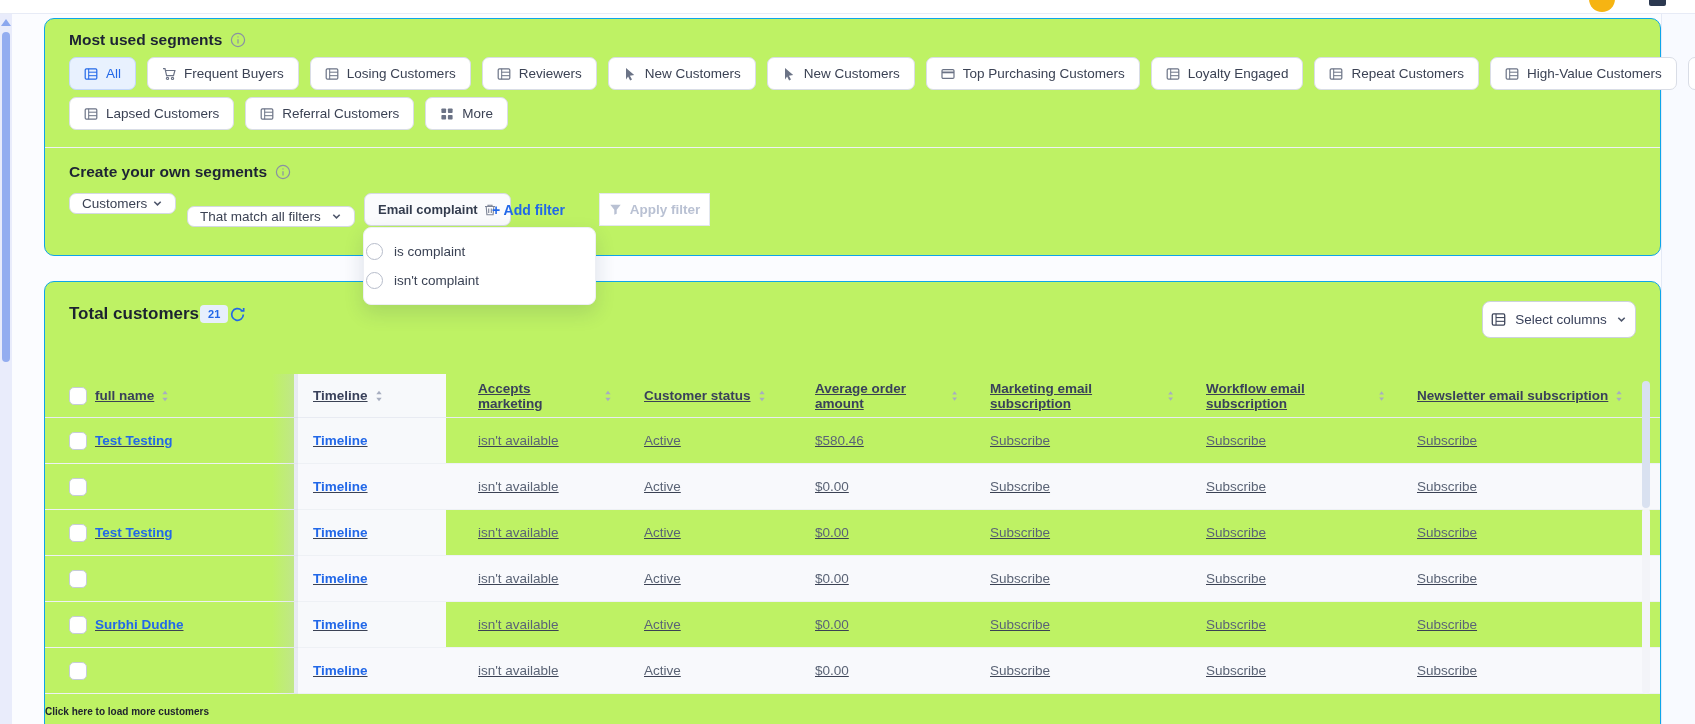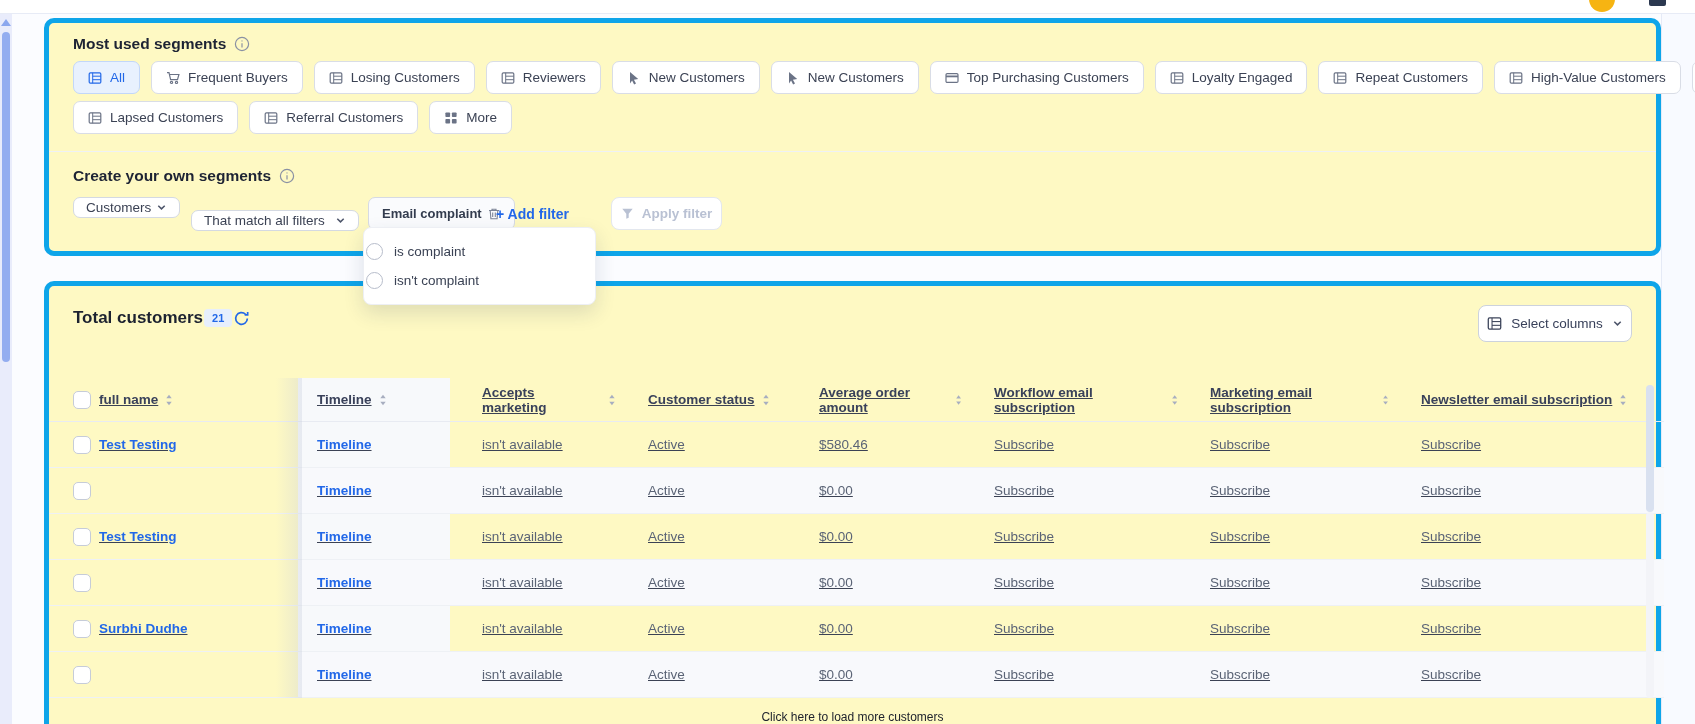--- a/index.html
+++ b/index.html
@@ -13,21 +13,21 @@
   .hairline-top { position:absolute; left:0; top:13px; width:1695px; height:1px; background:#e7ebf6; z-index:6; }
   .coin { position:absolute; left:1589px; top:-14px; width:26px; height:26px; border-radius:50%; background:#f6b412; z-index:7; }
   .dark-glyph { position:absolute; left:1649px; top:-7px; width:17px; height:13px; background:#2b3850; border-radius:2px; z-index:7; }
   .left-scroll { position:absolute; left:0; top:14px; width:12px; height:710px; background:#e9ecfb; z-index:4; }
   .left-scroll .arrow { position:absolute; left:1px; top:5px; width:0; height:0;
      border-left:5px solid transparent; border-right:5px solid transparent; border-bottom:7px solid #8ba7ee; }
   .left-scroll .thumb { position:absolute; left:2px; top:18px; width:8px; height:330px; background:#93adf0; border-radius:4px; }
   .content-bg { position:absolute; left:12px; top:14px; width:1649px; height:710px; background:#fbfcff; z-index:1; }
   .right-panel { position:absolute; left:1661px; top:0; width:34px; height:724px; background:#f8faff; border-left:1px solid #e5eaf6; z-index:2; }
 
-  .card { position:absolute; background:#fef9c3; border:5px solid #0ea5e9; border-radius:10px; z-index:3; }
+  .card { position:absolute; background:#bef264; border:1px solid #0ea5e9; border-radius:10px; z-index:3; }
   .card-segments { left:44px; top:18px; width:1617px; height:238px; }
   .card-customers { left:44px; top:281px; width:1617px; height:500px; }
 
   .section-title { position:absolute; left:24px; display:flex; align-items:center; gap:8px;
      font-size:15.5px; font-weight:700; color:#1d2334; }
   .info-ic { width:16px; height:16px; color:#8a91a3; display:inline-flex; }
 
   
   .chips-row { position:absolute; left:24px; right:24px; display:flex; gap:11px; height:33px; }
   .chips-row-1 { top:38px; }
@@ -48,23 +48,23 @@
   .sel-entity { left:24px; width:107px; }
   .sel-match  { left:142px; width:168px;margin-top:13px; }
   .chev { display:inline-flex; width:11px; height:11px; color:#4c5469; }
   .filter-chip { position:absolute; left:319px; width:147px; height:33px; background:#fafbfd;
      border:1px solid #d6dae3; border-radius:7px; display:flex; align-items:center; justify-content:space-between;
      padding:0 13px; cursor:pointer; }
   .filter-chip .lbl { font-size:13px; font-weight:700; color:#333c4e; }
   .trash { display:inline-flex; width:14px; height:14px; color:#7c8496; }
   .add-filter { position:absolute; left:447px; top:0; height:33px; display:flex; align-items:center;
      color:#2268e8; font-size:14px; font-weight:700; cursor:pointer; }
-  .apply-btn { position:absolute; left:554px; width:111px; height:33px; border:1px solid #e3e7ee; border-radius:8px;
+  .apply-btn { position:absolute; left:554px; width:111px; height:33px; border:1px solid #e3e7ee; border-radius:0;
      background:#fff; color:#b9c1d3; font-size:13.5px; font-weight:600; display:flex; align-items:center;
-     justify-content:center; gap:8px; cursor:default;margin-left:8px; }
+     justify-content:center; gap:8px; cursor:default; }
   .funnel { display:inline-flex; width:13px; height:13px; color:#b9c1d3; }
 
   
   .dropdown { position:absolute; left:363px; top:227px; width:233px; height:78px; background:#fff;
      border:1px solid #edeff4; border-radius:8px; box-shadow:0 8px 20px rgba(30,50,90,.14); z-index:40; padding-top:9px; }
   .dd-option { display:flex; align-items:center; gap:11px; height:29px; padding-left:2px;
      font-size:13.5px; color:#3a4254; cursor:pointer; }
   .radio { width:17px; height:17px; border:1.5px solid #b7bdcb; border-radius:50%; background:#fff; flex:0 0 auto; }
 
   
@@ -93,22 +93,22 @@
   .td.c-check { padding-left:24px; }
   .td.c-timeline { padding-left:19px; }
   .td.c-pad { padding-left:32px; }
   .checkbox { width:18px; height:18px; border:1.5px solid #c6ccd8; border-radius:5px; background:#fff; cursor:pointer; }
   .sort-ic { display:inline-flex; width:8px; height:12px; margin-left:7px; color:#a7aec0; }
   .link { color:#2268e8; font-weight:600; cursor:pointer; text-decoration:none; font-size:13.5px; }
 
   .vscroll-thumb { position:absolute; left:1597px; top:99px; width:8px; height:127px; background:#d9e1f0; border-radius:4px; z-index:3; }
   .vscroll-track { position:absolute; left:1597px; top:226px; width:8px; height:186px; background:#f3f4f8; border-radius:4px; z-index:2; }
 
-  .load-more { position:absolute; left:0; top:424px; width:100%; text-align:center;
-     font-size:12px; font-weight:400; color:#20242e; cursor:pointer; }
+  .load-more { position:absolute; left:0; top:424px; width:100%; 
+     font-size:10px; font-weight:700; color:#20242e; cursor:pointer; }
   svg { display:block; width:100%; height:100%; }
 </style>
 </head>
 <body>
 
 <div class="topbar"></div>
 <div class="hairline-top"></div>
 <div class="coin"></div>
 <div class="dark-glyph"></div>
 <div class="content-bg"></div>
@@ -402,30 +402,30 @@
           <div class="td c-pad">
             <span>Average order amount</span>
             <span class="sort-ic">
               <svg viewBox="0 0 8 12" fill="currentColor">
                 <path d="M4 0.8l2.7 3.5H1.3z"></path>
                 <path d="M4 11.2L1.3 7.7h5.4z"></path>
               </svg>
             </span>
           </div>
           <div class="td c-pad">
+            <span>Marketing email subscription</span>
+            <span class="sort-ic">
+              <svg viewBox="0 0 8 12" fill="currentColor">
+                <path d="M4 0.8l2.7 3.5H1.3z"></path>
+                <path d="M4 11.2L1.3 7.7h5.4z"></path>
+              </svg>
+            </span>
+          </div>
+          <div class="td c-pad">
             <span>Workflow email subscription</span>
-            <span class="sort-ic">
-              <svg viewBox="0 0 8 12" fill="currentColor">
-                <path d="M4 0.8l2.7 3.5H1.3z"></path>
-                <path d="M4 11.2L1.3 7.7h5.4z"></path>
-              </svg>
-            </span>
-          </div>
-          <div class="td c-pad">
-            <span>Marketing email subscription</span>
             <span class="sort-ic">
               <svg viewBox="0 0 8 12" fill="currentColor">
                 <path d="M4 0.8l2.7 3.5H1.3z"></path>
                 <path d="M4 11.2L1.3 7.7h5.4z"></path>
               </svg>
             </span>
           </div>
           <div class="td c-pad">
             <span>Newsletter email subscription</span>
             <span class="sort-ic">

